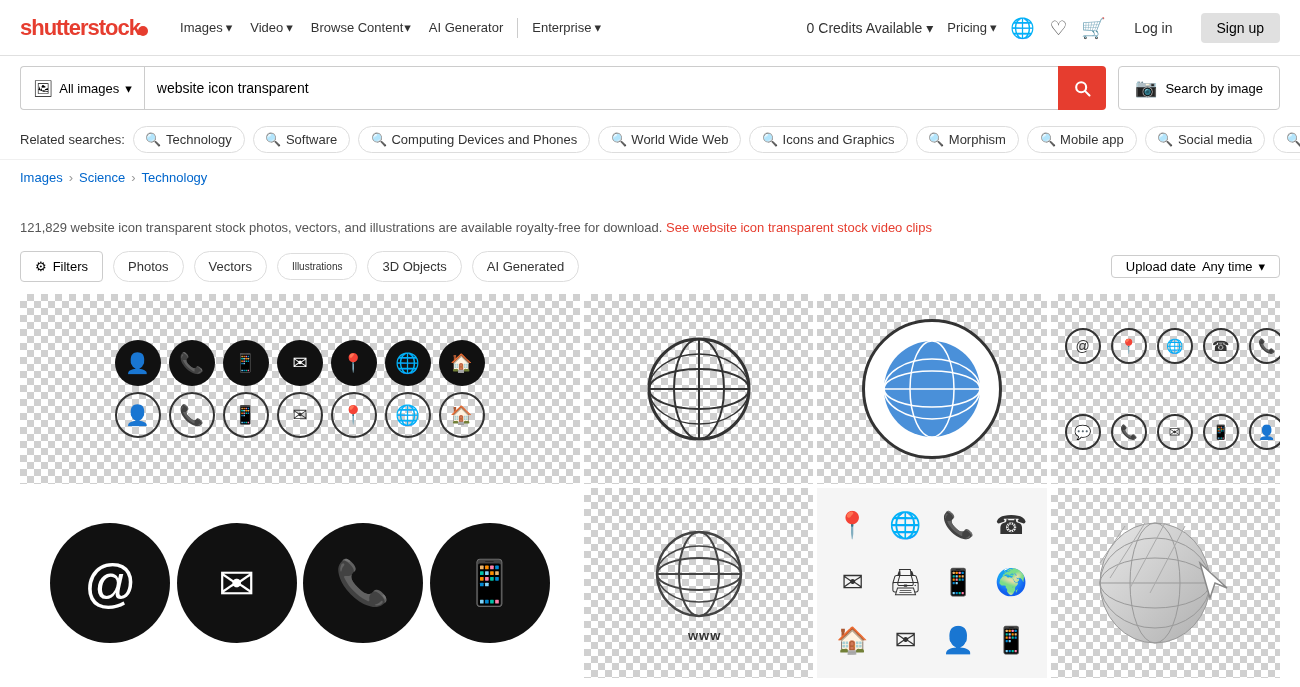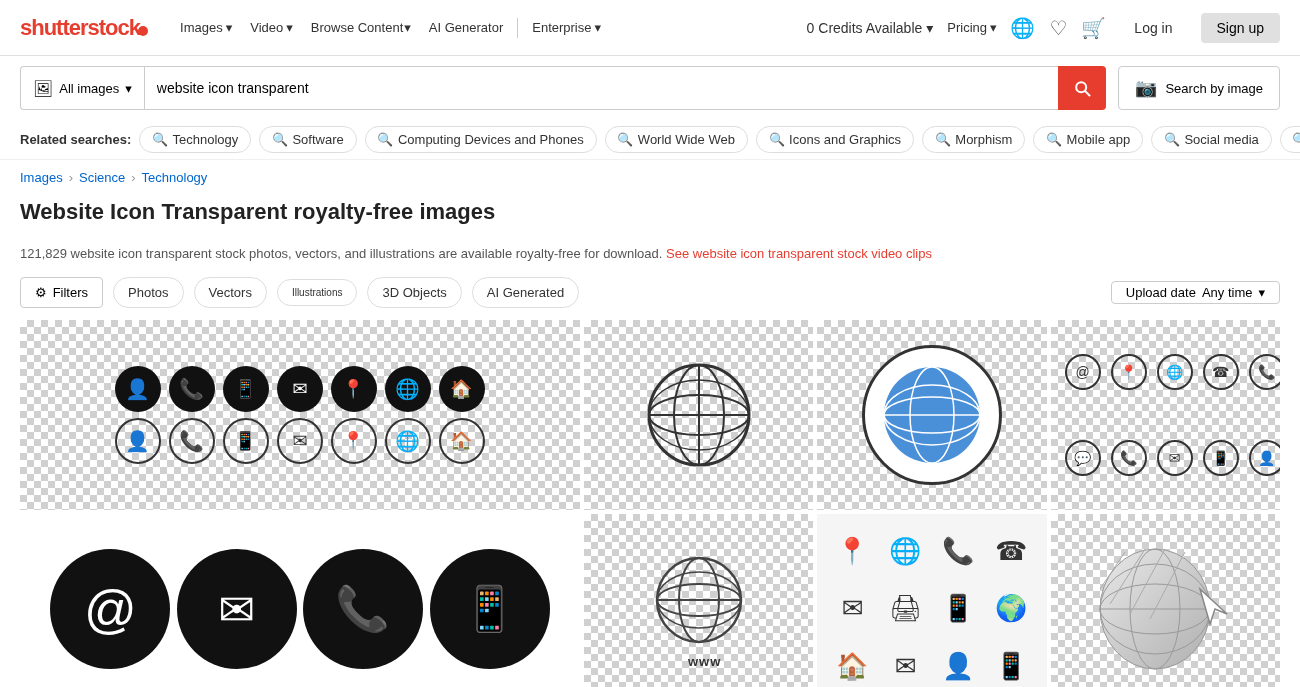--- a/index.html
+++ b/index.html
@@ -74,21 +74,21 @@
         <path d="M21 21l-4.35-4.35M17 11A6 6 0 1 1 5 11a6 6 0 0 1 12 0z" stroke="white" stroke-width="2.5" fill="none" stroke-linecap="round"></path>
       </svg>
   </button>
   <button style="display:flex;align-items:center;gap:8px;padding:0 16px;height:44px;border:1px solid #ccc;border-radius:4px;margin-left:12px;cursor:pointer;font-size:13px;background:#fff;white-space:nowrap;">
     <span style="font-size:18px;">📷</span>
     <span>Search by image</span>
   </button>
 </div>
 
 <div style="display:flex;align-items:center;padding:6px 20px;gap:8px;overflow:hidden;border-bottom:1px solid #f0f0f0;">
-  <span style="font-size:13px;color:#333;font-weight:700;white-space:nowrap;text-align:right;">Related searches:</span>
+  <span style="font-size:13px;color:#333;font-weight:400;white-space:nowrap;text-align:right;">Related searches:</span>
   <div style="display:flex;align-items:center;gap:4px;padding:5px 12px;border:1px solid #ddd;border-radius:20px;font-size:13px;cursor:pointer;white-space:nowrap;background:#fff;">
     <span style="font-size:13px;color:#888;">🔍</span>
     <span>Technology</span>
   </div>
   <div style="display:flex;align-items:center;gap:4px;padding:5px 12px;border:1px solid #ddd;border-radius:20px;font-size:13px;cursor:pointer;white-space:nowrap;background:#fff;">
     <span style="font-size:13px;color:#888;">🔍</span>
     <span>Software</span>
   </div>
   <div style="display:flex;align-items:center;gap:4px;padding:5px 12px;border:1px solid #ddd;border-radius:20px;font-size:13px;cursor:pointer;white-space:nowrap;background:#fff;">
     <span style="font-size:13px;color:#888;">🔍</span>
@@ -123,21 +123,20 @@
 
 <div style="display:flex;align-items:center;gap:6px;padding:10px 20px;font-size:13px;">
   <a href="#" style="color:#0066cc;text-decoration:none;">Images</a>
   <span style="color:#999;">›</span>
   <a href="#" style="color:#0066cc;text-decoration:none;">Science</a>
   <span style="color:#999;">›</span>
   <a href="#" style="color:#0066cc;text-decoration:none;">Technology</a>
 </div>
 
 <div style="padding:4px 20px 8px;">
-  <h1 style="font-size:22px;font-weight:bold;color:#222;">Website Icon Transparent royalty-free images</h1>
   <p style="font-size:13px;color:#555;margin-top:21px;">
     <span>121,829 website icon transparent stock photos, vectors, and illustrations are available royalty-free for download.</span>
     <a href="#" style="color:#e63d2f;text-decoration:none;">See website icon transparent stock video clips</a>
   </p>
 </div>
 
 <div style="display:flex;align-items:center;padding:8px 20px;gap:10px;justify-content:space-between;">
   <div style="display:flex;align-items:center;gap:10px;">
     <button style="display:flex;align-items:center;gap:6px;padding:7px 14px;border:1px solid #ccc;border-radius:4px;background:#fff;cursor:pointer;font-size:13px;font-weight:500;">
       <span>⚙</span>

